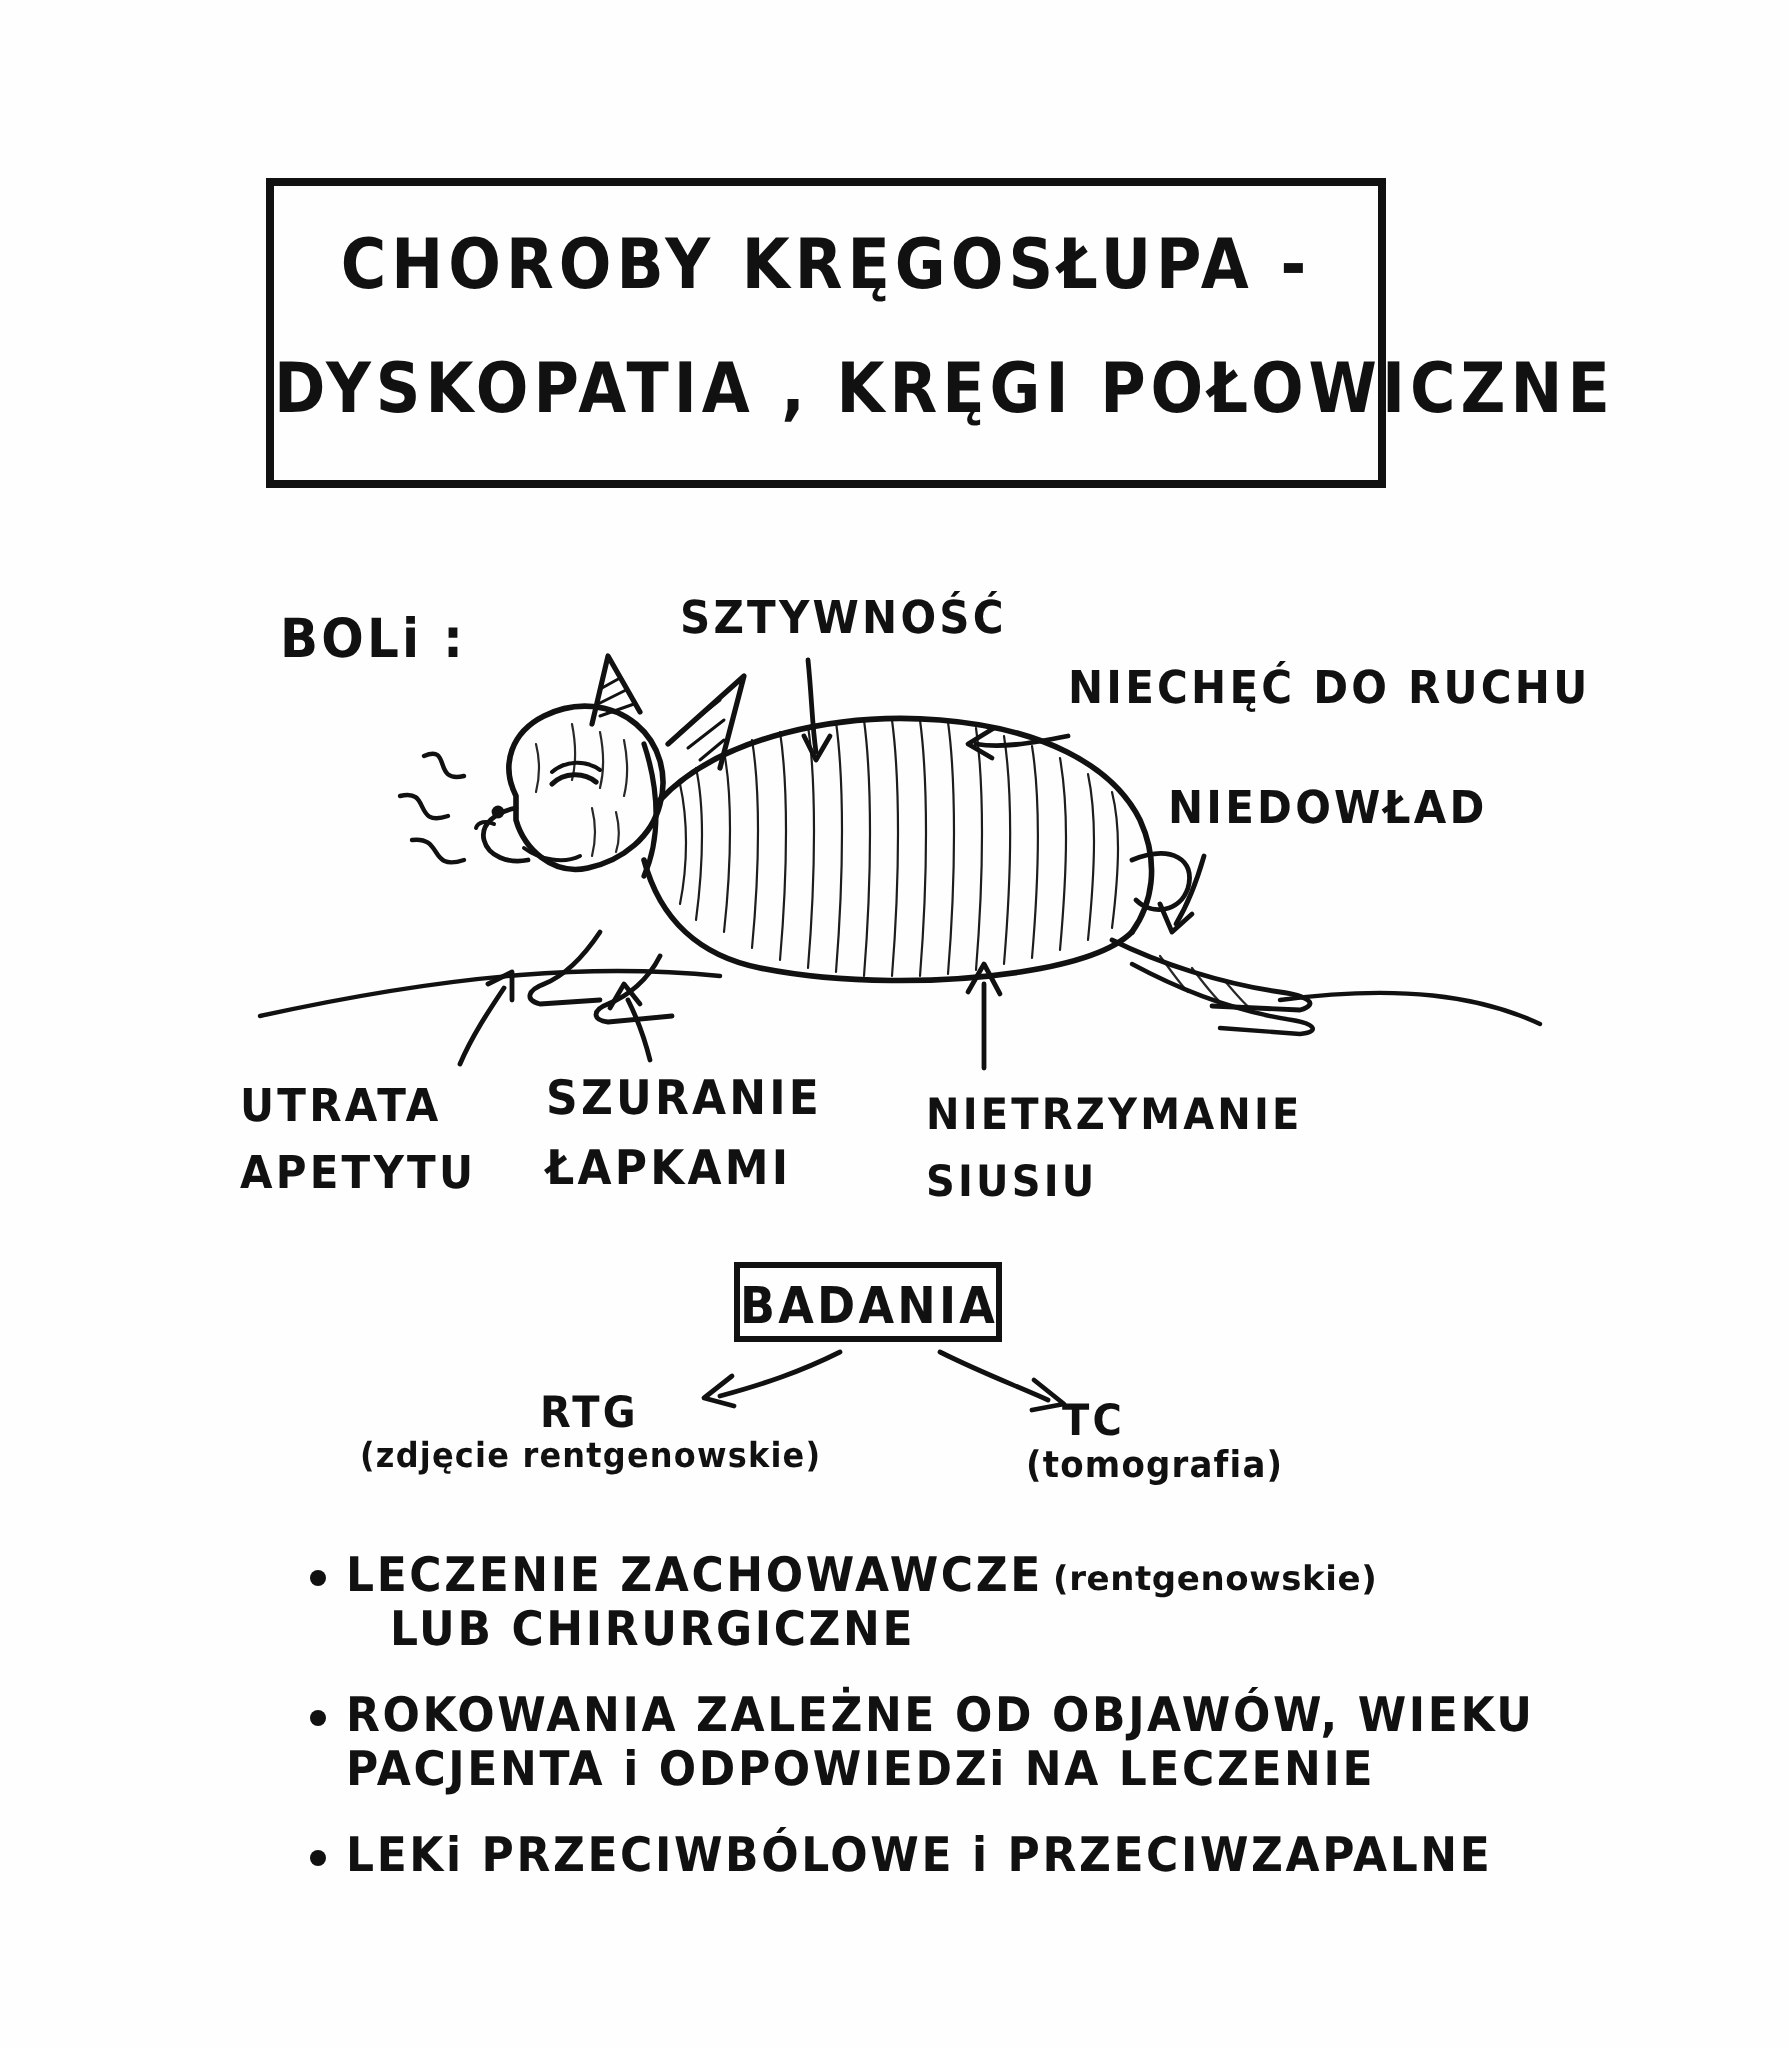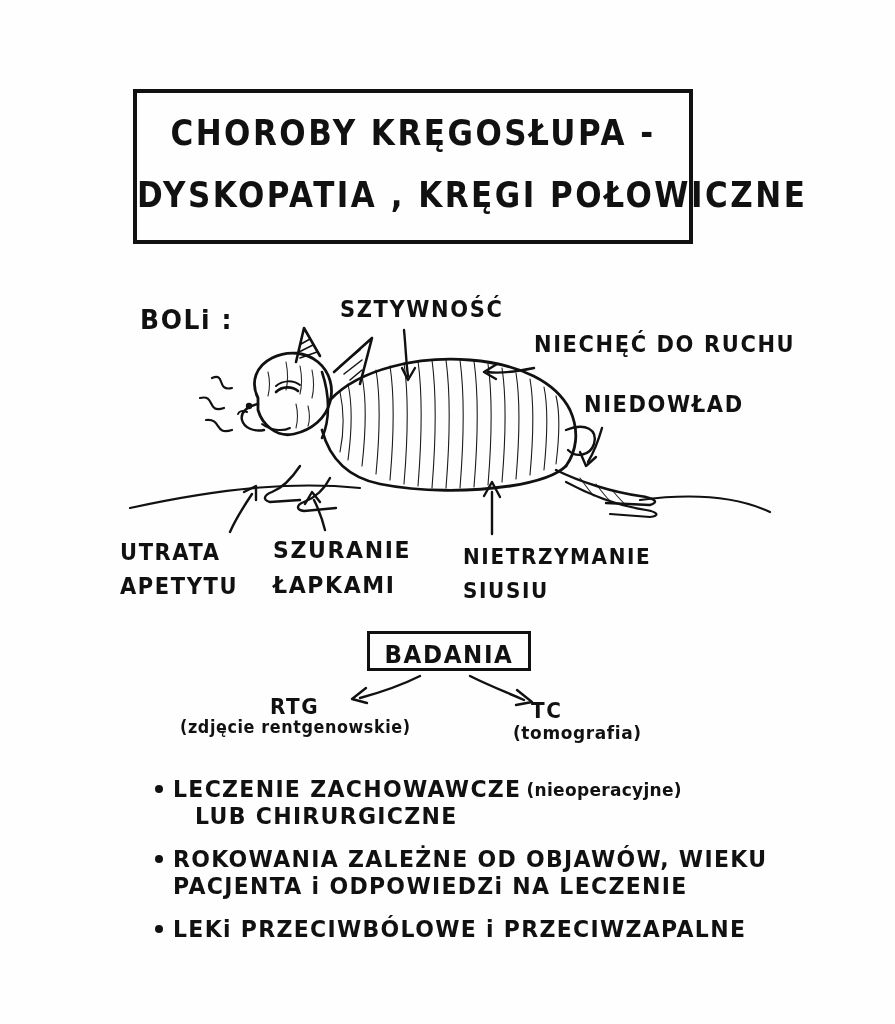--- a/index.html
+++ b/index.html
@@ -74,21 +74,21 @@
 
   .lbl-utrata  { left: 120px; top: 539px; font-size: 21px; line-height: 31px; }
   .lbl-szur    { left: 273px; top: 536px; font-size: 22px; line-height: 32px; }
   .lbl-niet    { left: 463px; top: 543px; font-size: 20px; line-height: 31px; }
 
   
   .badania-box {
     position: absolute;
     left: 367px;
     top: 631px;
-    width: 164px;
+    width: 134px;
     height: 40px;
     border: 3px solid #111;
     box-sizing: border-box;
   }
   .badania-text {
     position: absolute;
     left: 0; top: 7px;
     width: 100%;
     text-align: center;
     font-size: 23px;
@@ -301,21 +301,21 @@
   <div class="hand small lbl-rtg-sub">(zdjęcie rentgenowskie)</div>
   <div class="hand lbl-tc">TC</div>
   <div class="hand small lbl-tc-sub">(tomografia)</div>
 
   <div class="bullets">
 
     <div class="bullet-row">
       <span class="bullet-dot"></span>
       <div class="bullet-body">
         <span class="b-main">LECZENIE ZACHOWAWCZE</span>
-        <span class="b-paren">(nieoperacyjne)</span>
+        <span class="b-paren">(rentgenowskie)</span>
         <span class="b-second">LUB  CHIRURGICZNE</span>
       </div>
     </div>
 
     <div class="bullet-row">
       <span class="bullet-dot"></span>
       <div class="bullet-body">
         <span class="b-main">ROKOWANIA ZALEŻNE OD OBJAWÓW, WIEKU</span>
         <span class="b-second tight">PACJENTA i ODPOWIEDZi NA  LECZENIE</span>
       </div>

